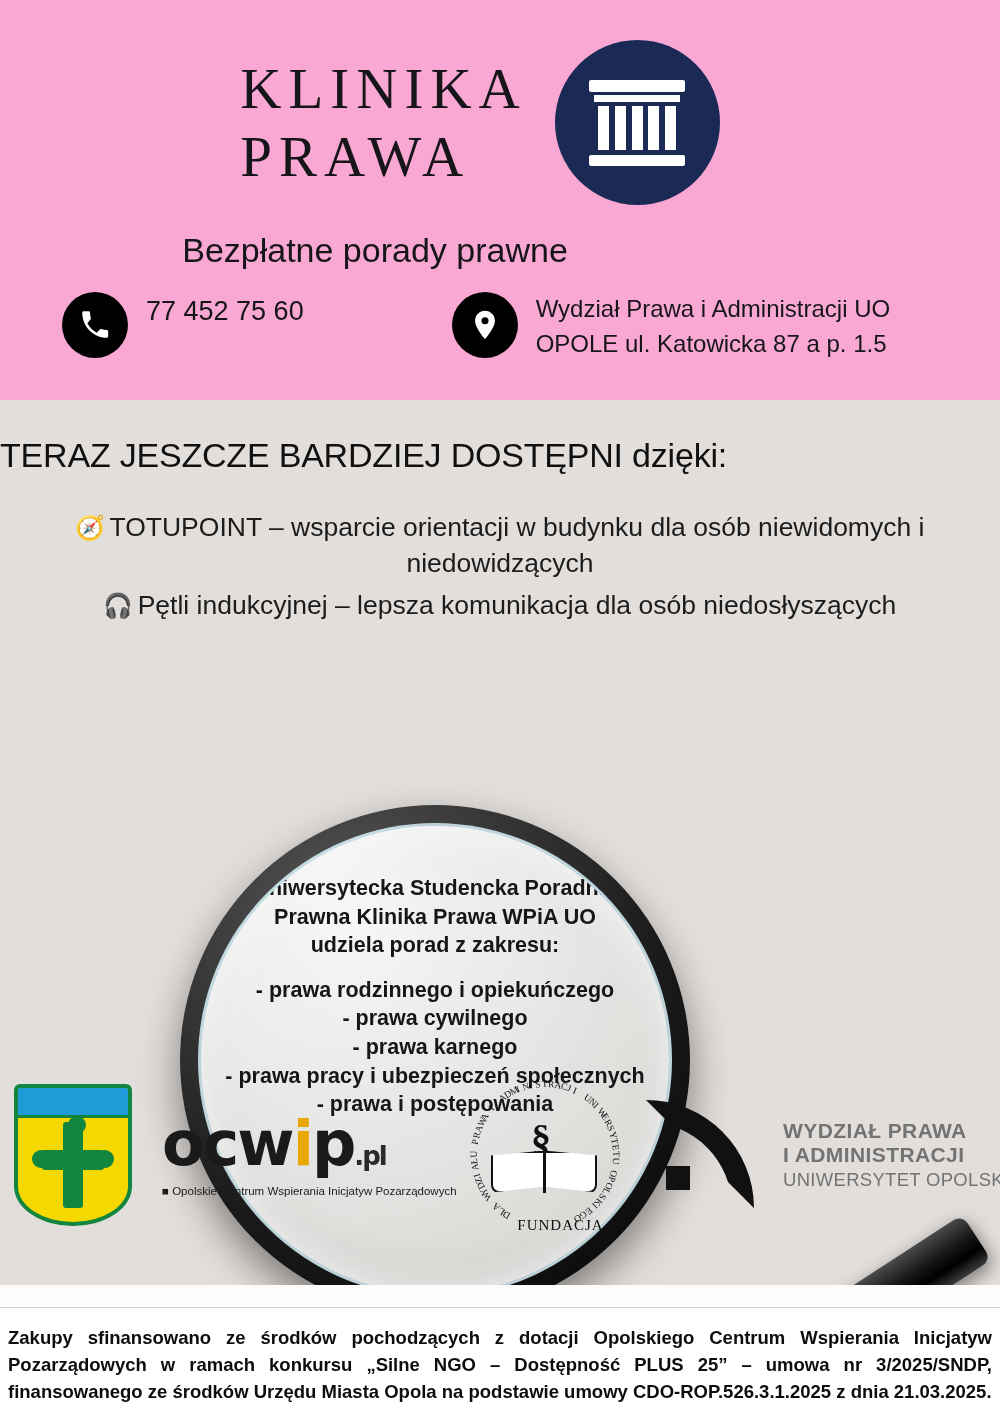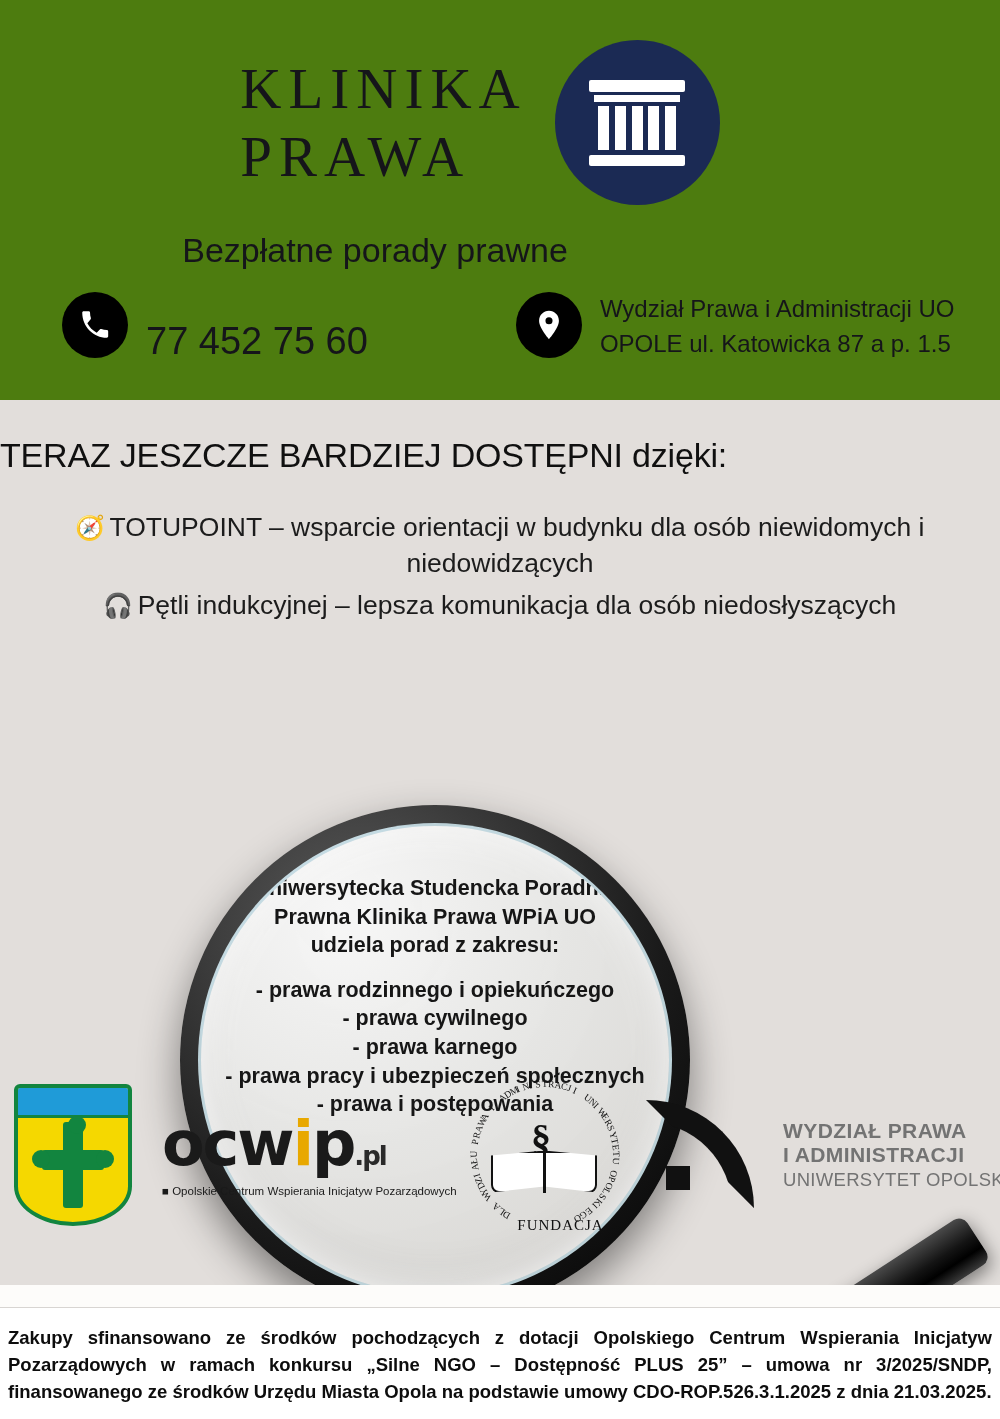--- a/index.html
+++ b/index.html
@@ -9,21 +9,21 @@
     height: 1419px;
     font-family: "Liberation Sans", sans-serif;
     background: #fdfcfa;
     overflow: hidden;
     position: relative;
   }
 
   
   .header {
     position: relative;
-    background: #4d7c0f;
+    background: #f9a8d4;
     height: 400px;
     padding: 40px 0 0 0;
   }
   .logo-row {
     display: flex;
     align-items: center;
     justify-content: center;
     gap: 28px;
     margin-left: -40px;
   }
@@ -74,21 +74,21 @@
     padding-left: 62px;
   }
   .contact-block { display: flex; align-items: flex-start; }
   .circ-icon {
     width: 66px; height: 66px; border-radius: 50%;
     background: #000; color: #fff;
     display: flex; align-items: center; justify-content: center;
     flex: none;
   }
   .phone-num {
-    font-size: 38px; color: #15151a; margin-left: 18px; margin-top: 28px;
+    font-size: 27px; color: #15151a; margin-left: 18px; margin-top: 4px;
     white-space: nowrap;
   }
   .addr-block { margin-left: 18px; font-size: 24px; color: #15151a; line-height: 1.45; }
   .addr-block div { white-space: nowrap; }
   .contact-right { margin-left: 148px; display: flex; align-items: flex-start; }
 
   
   .mid {
     position: relative;
     background: #e2dedb;

